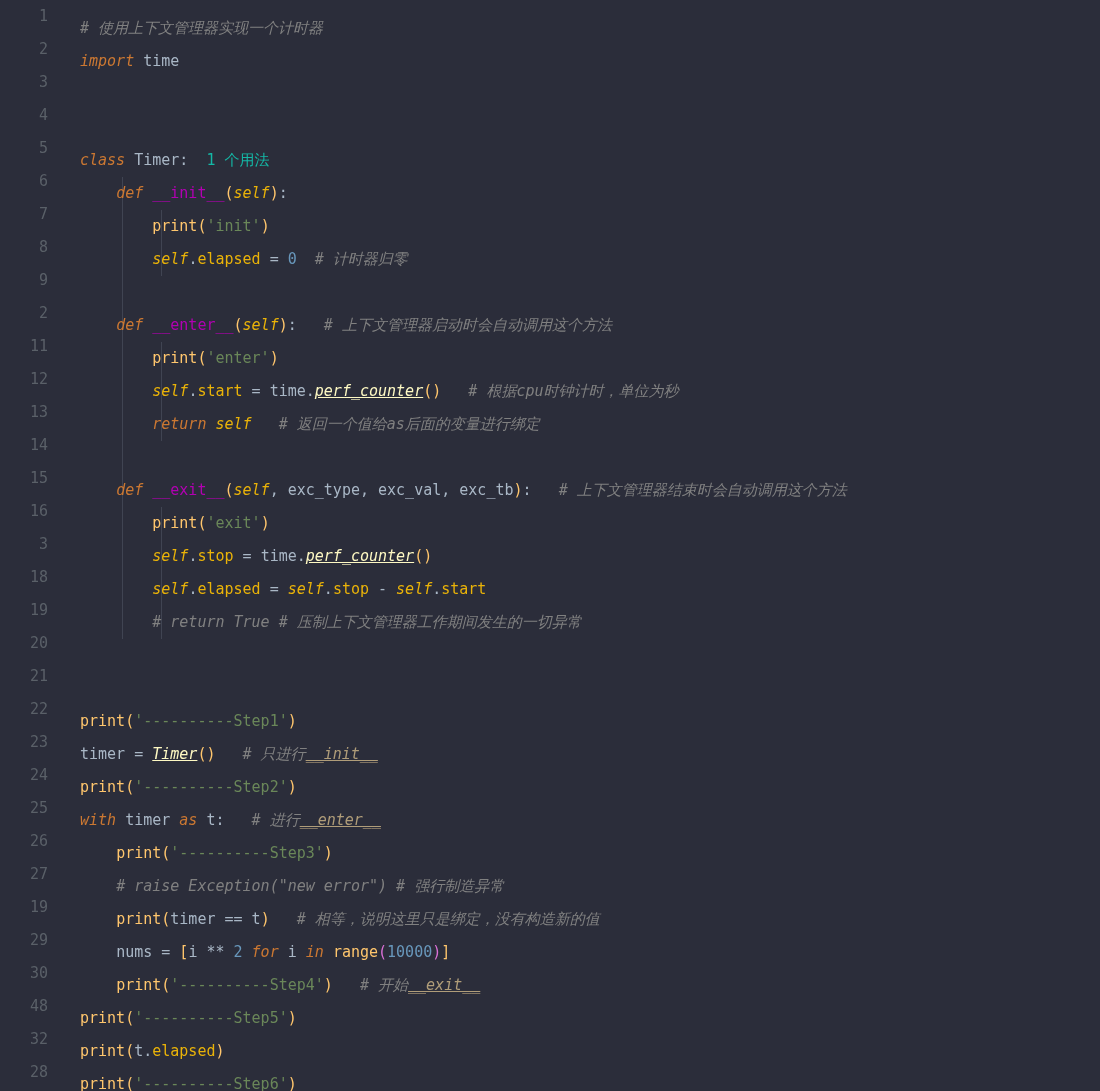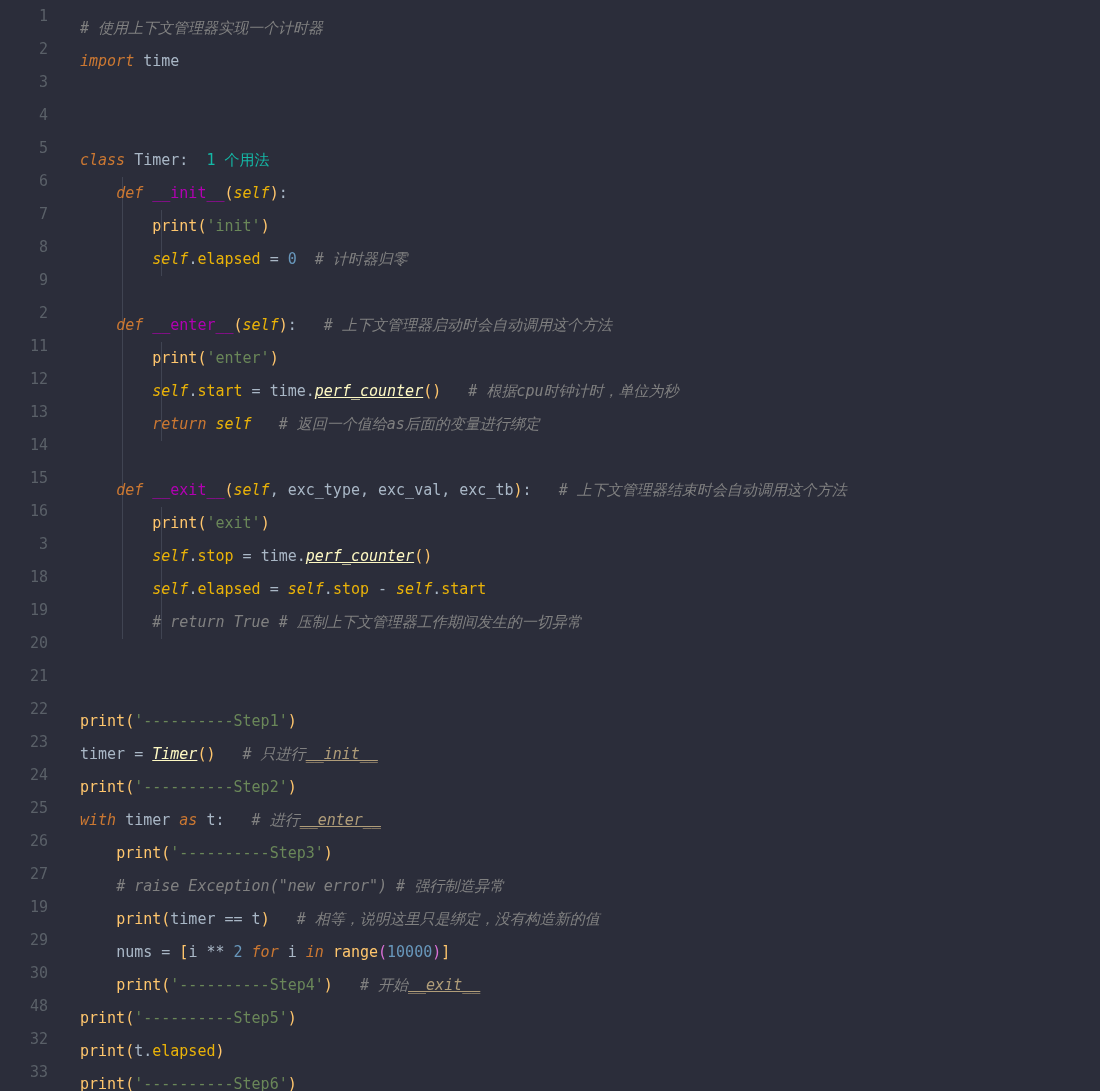--- a/index.html
+++ b/index.html
@@ -97,17 +97,17 @@
       <div class="gline">23</div>
       <div class="gline">24</div>
       <div class="gline">25</div>
       <div class="gline">26</div>
       <div class="gline">27</div>
       <div class="gline">19</div>
       <div class="gline">29</div>
       <div class="gline">30</div>
       <div class="gline">48</div>
       <div class="gline">32</div>
-      <div class="gline">33</div>
+      <div class="gline">28</div>
     </div>
   <div class="gutter-sep"></div>
   <div class="code" id="code"><div class="indent-bar" style="left: 42.4px; top: 165px; height: 462px;"></div><div class="indent-bar" style="left: 80.8px; top: 198px; height: 66px;"></div><div class="indent-bar" style="left: 80.8px; top: 330px; height: 99px;"></div><div class="indent-bar" style="left: 80.8px; top: 495px; height: 132px;"></div><div class="line"><span class="cmt"># 使用上下文管理器实现一个计时器</span></div><div class="line"><span class="kw">import</span><span class="op"> </span><span class="id">time</span></div><div class="line"></div><div class="line"></div><div class="line"><span class="kw">class</span><span class="op"> </span><span class="cls">Timer</span><span class="op">:  </span><span class="hint">1 个用法</span></div><div class="line"><span class="op">    </span><span class="kw">def</span><span class="op"> </span><span class="dunder">__init__</span><span class="b1">(</span><span class="self">self</span><span class="b1">)</span><span class="op">:</span></div><div class="line"><span class="op">        </span><span class="fn">print</span><span class="b1">(</span><span class="str">'init'</span><span class="b1">)</span></div><div class="line"><span class="op">        </span><span class="self">self</span><span class="op">.</span><span class="fld">elapsed</span><span class="op"> = </span><span class="num">0</span><span class="op">  </span><span class="cmt"># 计时器归零</span></div><div class="line"></div><div class="line"><span class="op">    </span><span class="kw">def</span><span class="op"> </span><span class="dunder">__enter__</span><span class="b1">(</span><span class="self">self</span><span class="b1">)</span><span class="op">:   </span><span class="cmt"># 上下文管理器启动时会自动调用这个方法</span></div><div class="line"><span class="op">        </span><span class="fn">print</span><span class="b1">(</span><span class="str">'enter'</span><span class="b1">)</span></div><div class="line"><span class="op">        </span><span class="self">self</span><span class="op">.</span><span class="fld">start</span><span class="op"> = </span><span class="id">time</span><span class="op">.</span><span class="mtd">perf_counter</span><span class="b1">()</span><span class="op">   </span><span class="cmt"># 根据cpu时钟计时，单位为秒</span></div><div class="line"><span class="op">        </span><span class="kw">return</span><span class="op"> </span><span class="self">self</span><span class="op">   </span><span class="cmt"># 返回一个值给as后面的变量进行绑定</span></div><div class="line"></div><div class="line"><span class="op">    </span><span class="kw">def</span><span class="op"> </span><span class="dunder">__exit__</span><span class="b1">(</span><span class="self">self</span><span class="op">, </span><span class="id">exc_type</span><span class="op">, </span><span class="id">exc_val</span><span class="op">, </span><span class="id">exc_tb</span><span class="b1">)</span><span class="op">:   </span><span class="cmt"># 上下文管理器结束时会自动调用这个方法</span></div><div class="line"><span class="op">        </span><span class="fn">print</span><span class="b1">(</span><span class="str">'exit'</span><span class="b1">)</span></div><div class="line"><span class="op">        </span><span class="self">self</span><span class="op">.</span><span class="fld">stop</span><span class="op"> = </span><span class="id">time</span><span class="op">.</span><span class="mtd">perf_counter</span><span class="b1">()</span></div><div class="line"><span class="op">        </span><span class="self">self</span><span class="op">.</span><span class="fld">elapsed</span><span class="op"> = </span><span class="self">self</span><span class="op">.</span><span class="fld">stop</span><span class="op"> - </span><span class="self">self</span><span class="op">.</span><span class="fld">start</span></div><div class="line"><span class="op">        </span><span class="cmt"># return True # 压制上下文管理器工作期间发生的一切异常</span></div><div class="line"></div><div class="line"></div><div class="line"><span class="fn">print</span><span class="b1">(</span><span class="str">'----------Step1'</span><span class="b1">)</span></div><div class="line"><span class="id">timer</span><span class="op"> = </span><span class="mtd">Timer</span><span class="b1">()</span><span class="op">   </span><span class="cmt"># 只进行</span><span class="dunder-cmt">__init__</span></div><div class="line"><span class="fn">print</span><span class="b1">(</span><span class="str">'----------Step2'</span><span class="b1">)</span></div><div class="line"><span class="kw">with</span><span class="op"> </span><span class="id">timer</span><span class="op"> </span><span class="kw">as</span><span class="op"> </span><span class="id">t</span><span class="op">:   </span><span class="cmt"># 进行</span><span class="dunder-cmt">__enter__</span></div><div class="line"><span class="op">    </span><span class="fn">print</span><span class="b1">(</span><span class="str">'----------Step3'</span><span class="b1">)</span></div><div class="line"><span class="op">    </span><span class="cmt"># raise Exception("new error") # 强行制造异常</span></div><div class="line"><span class="op">    </span><span class="fn">print</span><span class="b1">(</span><span class="id">timer</span><span class="op"> == </span><span class="id">t</span><span class="b1">)</span><span class="op">   </span><span class="cmt"># 相等，说明这里只是绑定，没有构造新的值</span></div><div class="line"><span class="op">    </span><span class="id">nums</span><span class="op"> = </span><span class="b1">[</span><span class="id">i</span><span class="op"> ** </span><span class="num">2</span><span class="op"> </span><span class="kw">for</span><span class="op"> </span><span class="id">i</span><span class="op"> </span><span class="kw">in</span><span class="op"> </span><span class="fn">range</span><span class="b2">(</span><span class="num">10000</span><span class="b2">)</span><span class="b1">]</span></div><div class="line"><span class="op">    </span><span class="fn">print</span><span class="b1">(</span><span class="str">'----------Step4'</span><span class="b1">)</span><span class="op">   </span><span class="cmt"># 开始</span><span class="dunder-cmt">__exit__</span></div><div class="line"><span class="fn">print</span><span class="b1">(</span><span class="str">'----------Step5'</span><span class="b1">)</span></div><div class="line"><span class="fn">print</span><span class="b1">(</span><span class="id">t</span><span class="op">.</span><span class="fld">elapsed</span><span class="b1">)</span></div><div class="line"><span class="fn">print</span><span class="b1">(</span><span class="str">'----------Step6'</span><span class="b1">)</span></div></div>
 </div>
 
 </body></html>

